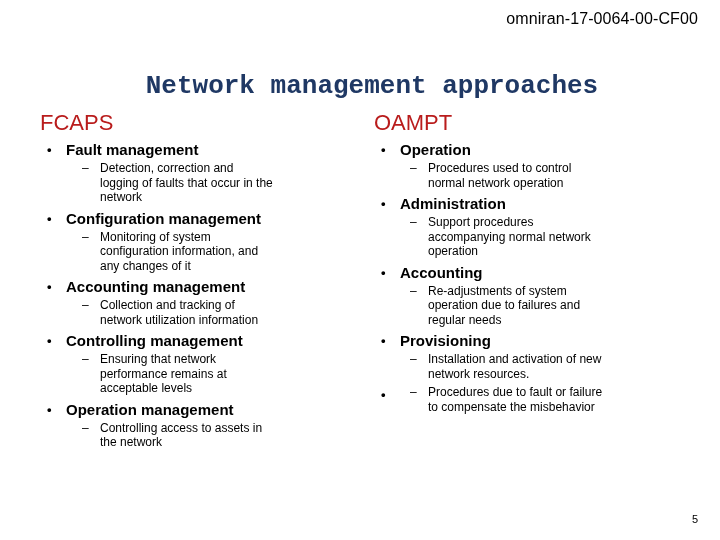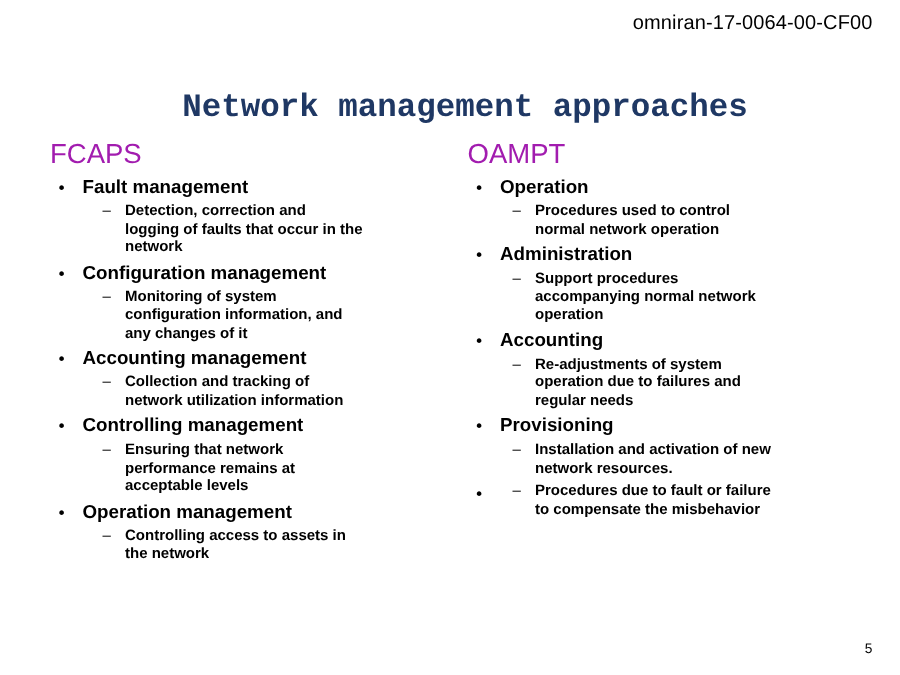--- a/index.html
+++ b/index.html
@@ -52,21 +52,21 @@
   .col {
     position: absolute;
     top: 110px;
   }
   .col-left  { left: 40px;  width: 320px; }
   .col-right { left: 374px; width: 330px; }
 
   .col-heading {
     font-size: 22px;
     line-height: 26px;
-    color: #a21caf;
+    color: #b91c1c;
     margin: 0 0 4px 0;
     font-weight: normal;
     white-space: nowrap;
   }
 
   ul.lvl1 {
     list-style: none;
     margin: 0;
     padding: 0;
   }
@@ -109,21 +109,20 @@
   li.item2 .dash {
     position: absolute;
     left: 42px;
     top: 0;
     font-size: 12px;
     line-height: 14.5px;
   }
   li.item2 .sub-text {
     display: block;
     white-space: pre-line;
-    font-weight: bold;
   }
 
   
   .col-right li.item2 { padding-left: 54px; }
   .col-right li.item2 .dash { left: 36px; }
 
   
   .page-number {
     position: absolute;
     right: 22px;

